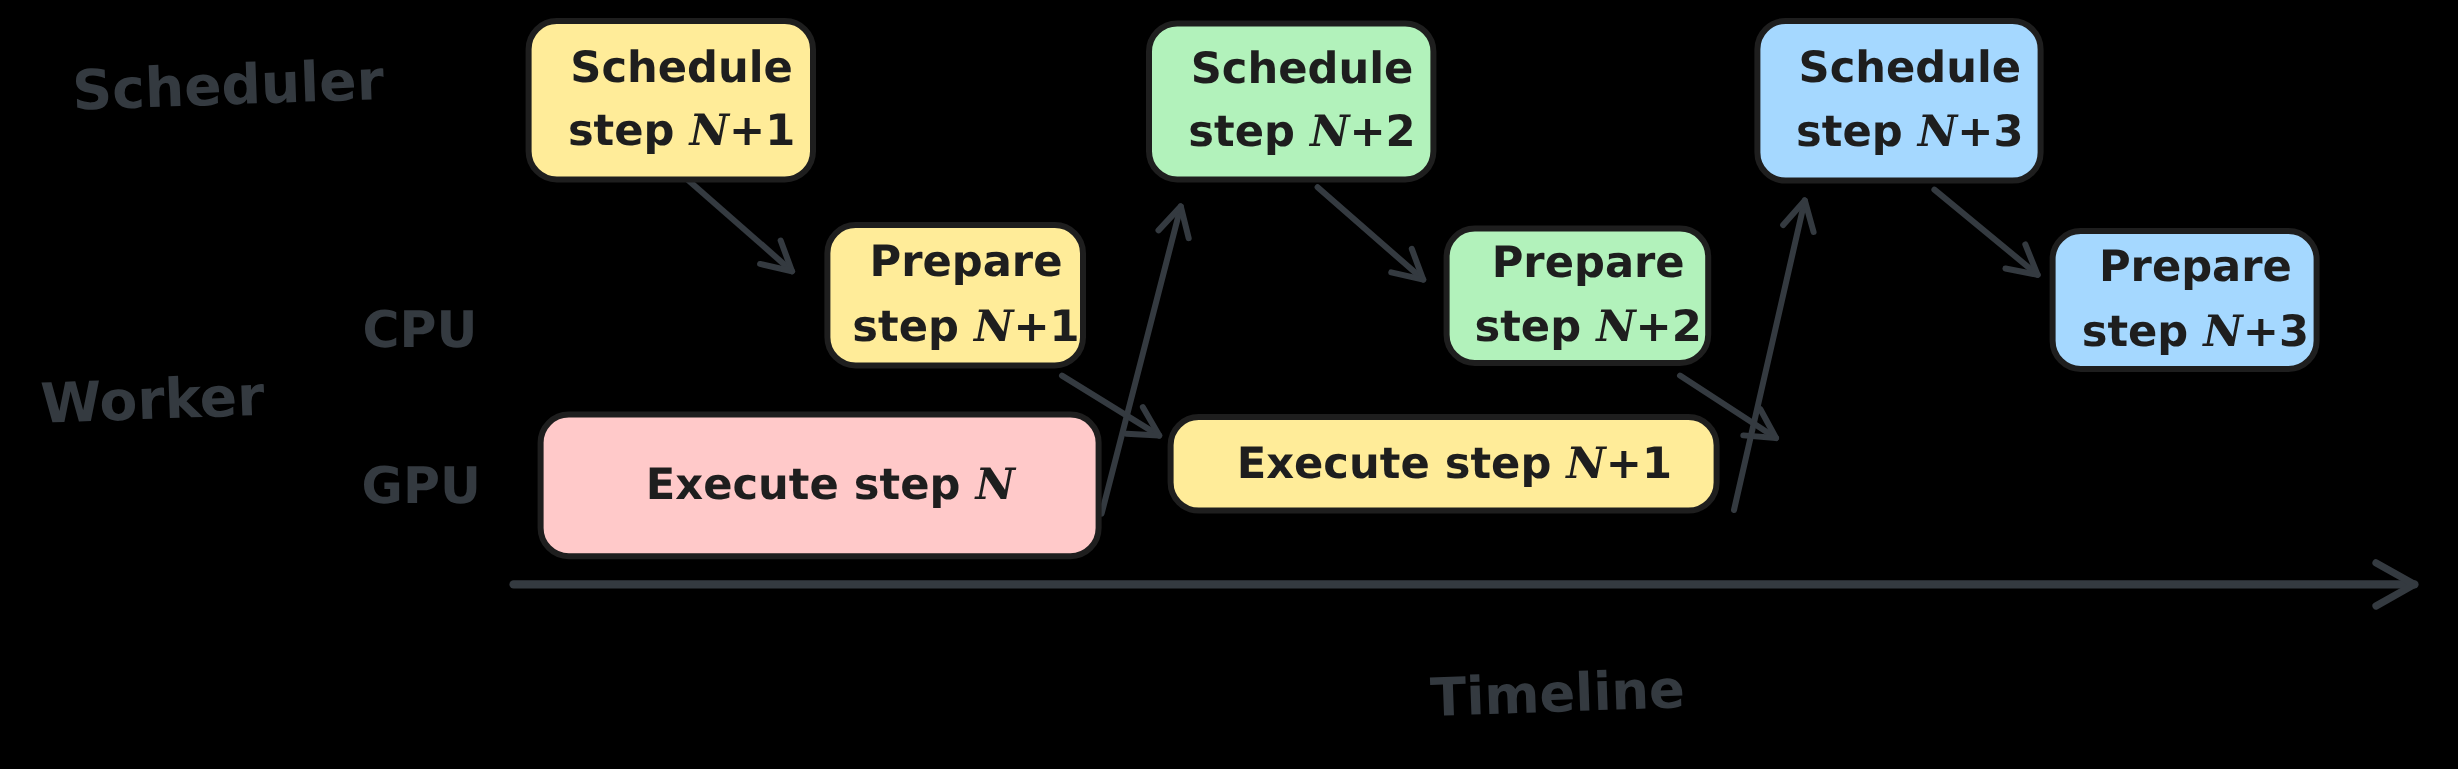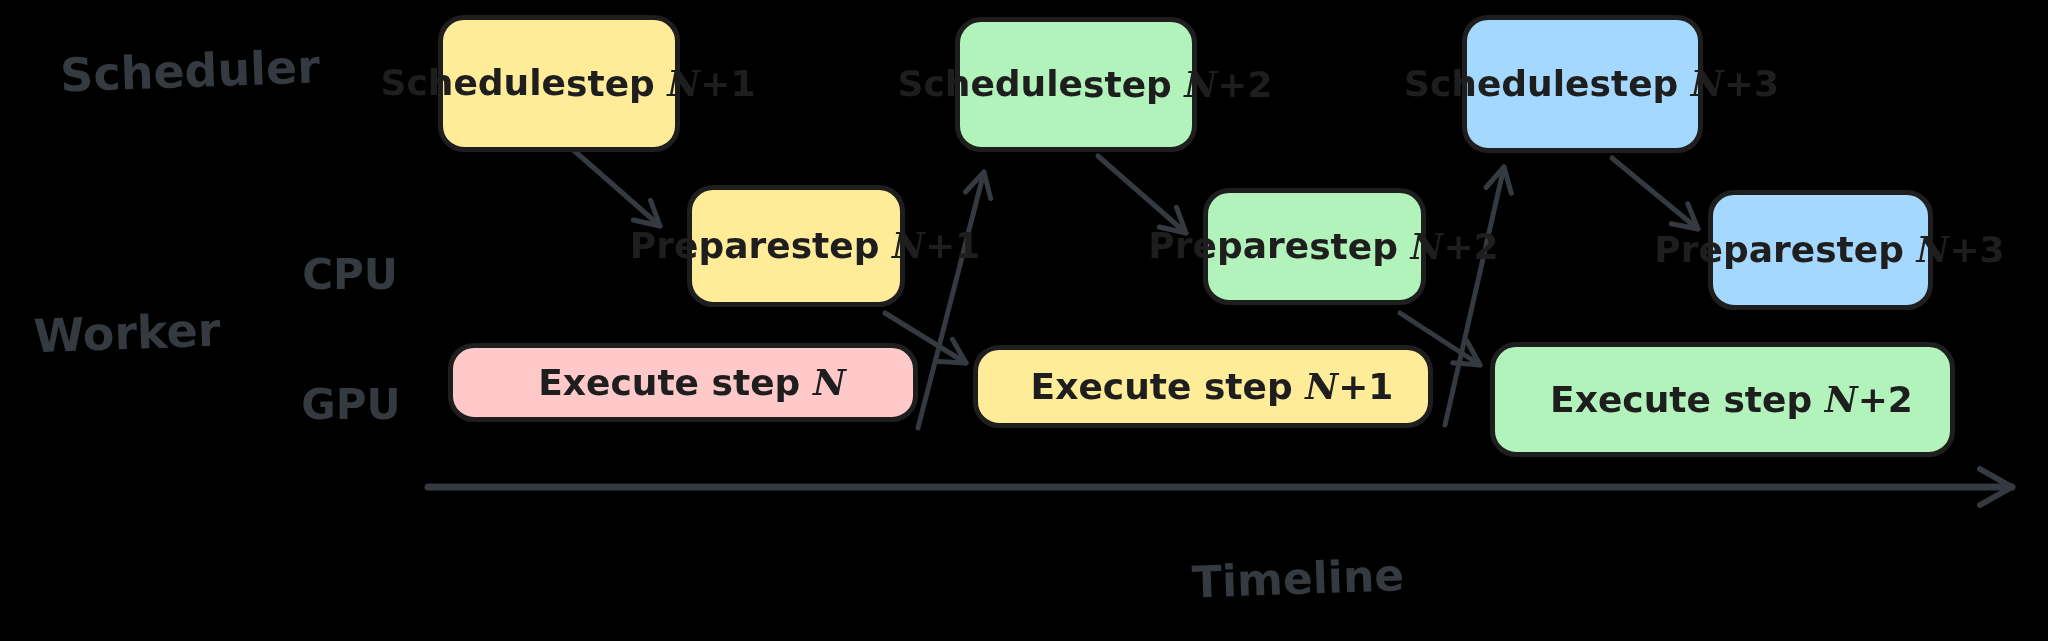--- a/index.html
+++ b/index.html
@@ -3,21 +3,21 @@
 <meta charset="utf-8">
 <style>
   html,body{margin:0;padding:0;background:#000;}
   .stage{
     position:relative;width:2048px;height:641px;overflow:hidden;
     background:var(--bg,#000);
     font-family:"DejaVu Sans","Liberation Sans",sans-serif;
   }
   .arrows{position:absolute;left:0;top:0;width:2048px;height:641px;}
   .box{
-    position:absolute;display:flex;flex-direction:row;align-items:center;justify-content:center;
+    position:absolute;display:flex;flex-direction:column;align-items:center;justify-content:center;
     border:5px solid var(--stroke,#1e1e1e);border-radius:26px;
     color:var(--ink,#1e1e1e);font-size:36px;font-weight:600;line-height:1.45;
     text-align:center;box-sizing:border-box;padding-left:18px;
   }
   .line{white-space:pre;}
   .var{font-style:italic;font-family:"DejaVu Serif","Liberation Serif",serif;font-weight:600;}
   .rlabel{
     position:absolute;color:var(--label,#343a40);font-weight:700;
     text-align:center;white-space:pre;
   }
@@ -80,23 +80,20 @@
   </div>
   <div class="box" style="left: 1203px; top: 188px; width: 223px; height: 117px; background: rgb(178, 242, 187);">
     <span class="line">Prepare</span>
     <span class="line"><span>step </span><span class="var">N</span><span>+2</span></span>
   </div>
   <div class="box" style="left: 1708px; top: 190px; width: 225px; height: 120px; background: rgb(165, 216, 255);">
     <span class="line">Prepare</span>
     <span class="line"><span>step </span><span class="var">N</span><span>+3</span></span>
   </div>
 
-  <div class="box" style="left: 448px; top: 343px; width: 470px; height: 79px; background: rgb(255, 201, 201);">
+  <div class="box" style="left: 448px; top: 343px; width: 470px; height: 123px; background: rgb(255, 201, 201);">
     <span class="line"><span>Execute step </span><span class="var">N</span><span></span></span>
   </div>
   <div class="box" style="left: 973px; top: 345px; width: 460px; height: 83px; background: rgb(255, 236, 153);">
     <span class="line"><span>Execute step </span><span class="var">N</span><span>+1</span></span>
   </div>
-  <div class="box" style="left: 1490px; top: 342px; width: 465px; height: 115px; background: rgb(178, 242, 187);">
-    <span class="line"><span>Execute step </span><span class="var">N</span><span>+2</span></span>
-  </div>
 
 </div>
 
 </body></html>

